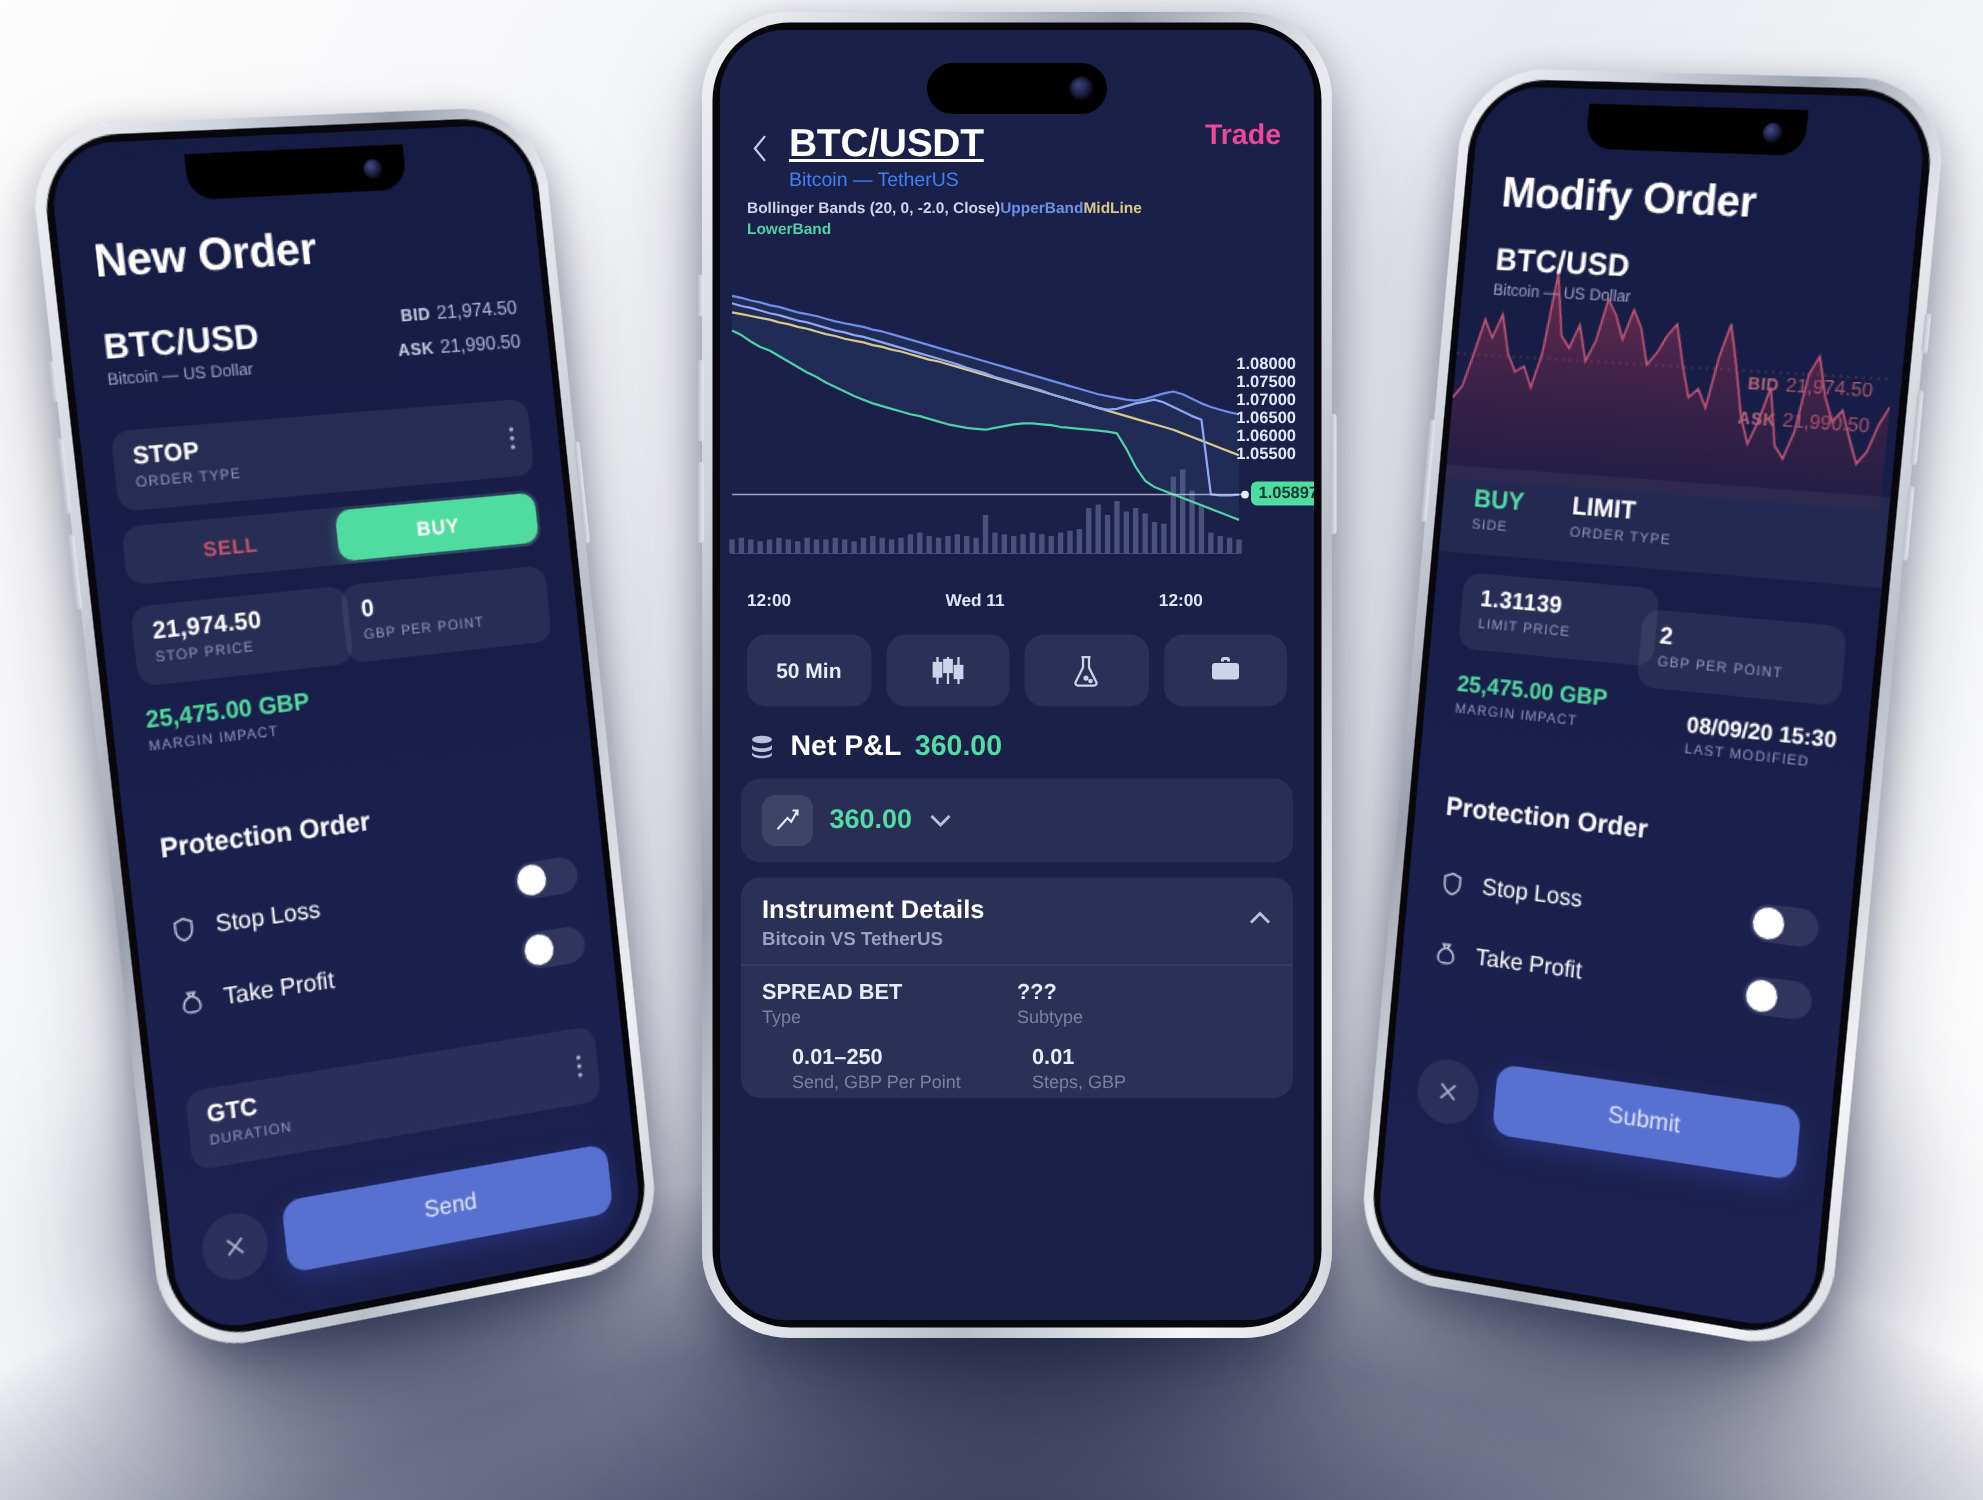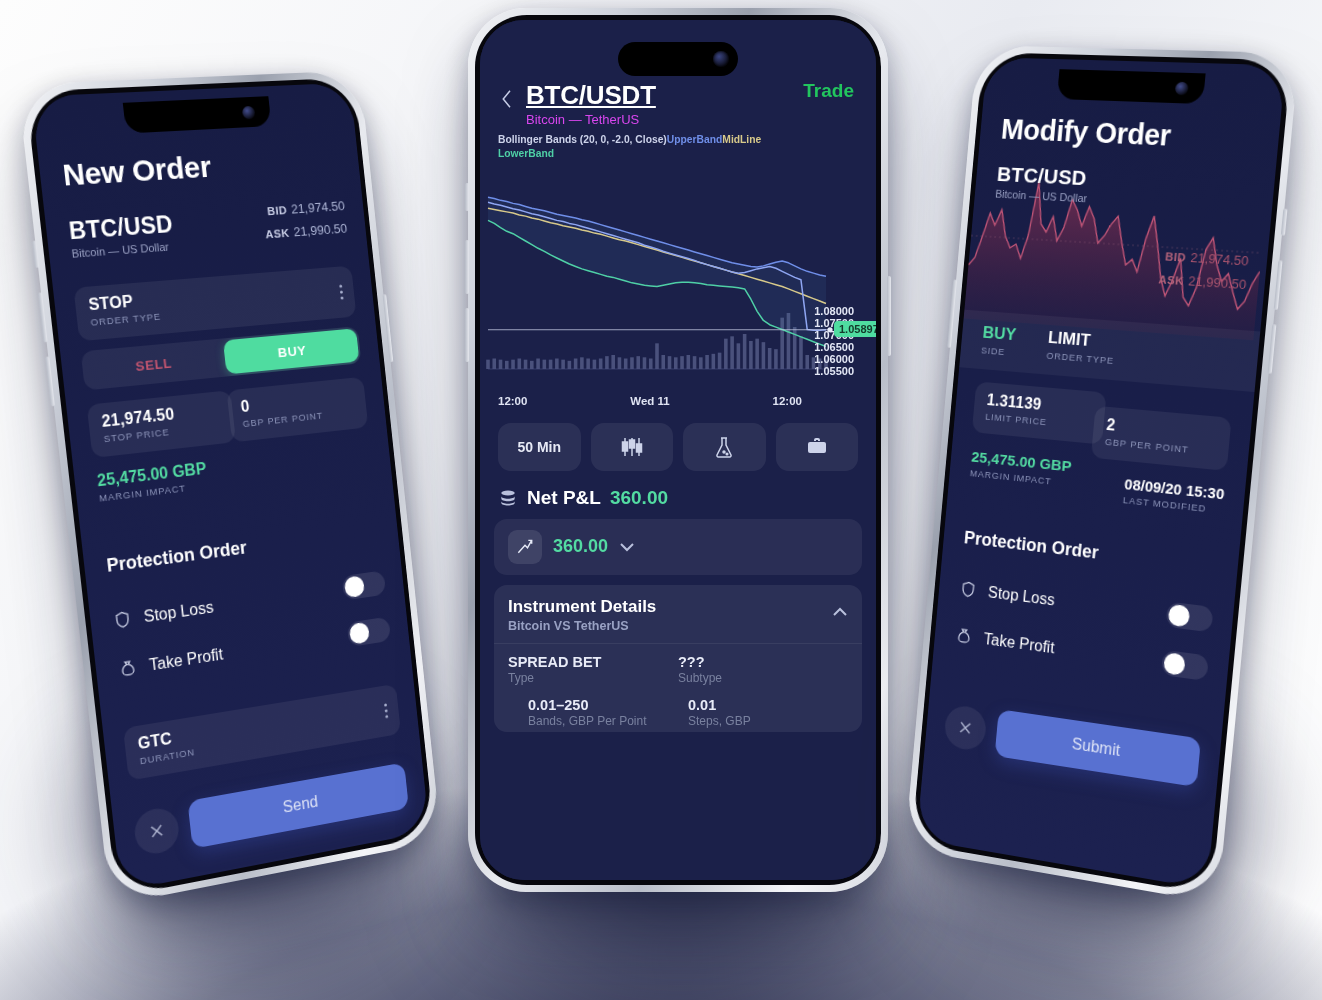--- a/index.html
+++ b/index.html
@@ -75,30 +75,30 @@
   .toggle i{position:absolute;left:2px;top:2px;width:21px;height:21px;border-radius:50%;background:#fff;}
   .ic{width:19px;height:19px;stroke:#cfd4ea;fill:none;stroke-width:1.6;}
 
   .primary-btn{flex:1;height:48px;border-radius:13px;background:#5871d1;display:flex;align-items:center;justify-content:center;
     font-size:16px;color:#dfe4f6;box-shadow:0 6px 18px rgba(60,80,180,.35);}
   .close-btn{width:44px;height:44px;border-radius:50%;background:rgba(255,255,255,.07);display:flex;align-items:center;justify-content:center;}
 
   
   .hdr{display:flex;align-items:flex-start;gap:10px;padding:60px 22px 0 18px;}
   .back{width:18px;height:30px;flex:0 0 auto;margin-top:4px;}
-  .trade-link{margin-left:auto;color:#22c55e;font-size:19px;font-weight:700;text-align:right;}
+  .trade-link{margin-left:auto;color:#ec4899;font-size:19px;font-weight:700;text-align:right;}
   .big-sym{font-size:26px;font-weight:700;letter-spacing:-.2px;text-decoration:underline;}
-  .big-sub{font-size:13px;color:#d946ef;margin-top:1px;}
+  .big-sub{font-size:13px;color:#3b82f6;margin-top:1px;}
 
   .legend{padding:6px 2px 0 18px;font-size:10.3px;font-weight:700;line-height:1.35;}
   .legend .lg-title{color:#cdd3ea;}
   .lg-u{color:#6f8ee8;} .lg-m{color:#d7c98a;} .lg-l{color:#4fd0a6;}
 
   .chartwrap{position:relative;height:248px;margin-top:2px;}
-  .yaxis{position:absolute;right:22px;top:6px;bottom:34px;width:62px;display:flex;flex-direction:column;justify-content:flex-end;align-items:flex-end;
+  .yaxis{position:absolute;right:12px;top:6px;bottom:34px;width:62px;display:flex;flex-direction:column;justify-content:center;align-items:flex-end;
     font-size:11px;color:#e3e7f5;font-weight:600;}
   .xaxis{position:absolute;left:18px;right:74px;bottom:4px;display:flex;justify-content:space-between;font-size:11.5px;font-weight:700;color:#dfe3f2;}
   .pricebadge{position:absolute;background:#4fdca0;color:#143a2b;font-size:11px;font-weight:700;border-radius:4px;padding:2px 5px;}
 
   .toolbar{display:flex;gap:10px;padding:12px 18px 0 18px;}
   .tool{flex:1;height:48px;border-radius:13px;background:rgba(255,255,255,.075);display:flex;align-items:center;justify-content:center;font-size:14px;font-weight:700;color:#e7eaf6;}
 
   .pnl-row{display:flex;align-items:center;gap:9px;padding:16px 18px 0 18px;font-size:19px;font-weight:700;}
   .rowcard{margin:10px 14px 0 14px;background:rgba(255,255,255,.065);border-radius:13px;padding:11px 14px;display:flex;align-items:center;gap:11px;}
   .sqico{width:34px;height:34px;border-radius:9px;background:rgba(255,255,255,.10);display:flex;align-items:center;justify-content:center;}
@@ -394,21 +394,21 @@
                 <div class="dk">Type</div>
               </div>
             <div>
                 <div class="dv">???</div>
                 <div class="dk">Subtype</div>
               </div>
           </div>
           <div class="detail-grid" style="padding-top:12px;padding-left:34px;">
             <div>
                 <div class="dv">0.01–250</div>
-                <div class="dk">Bands, GBP Per Point</div>
+                <div class="dk">Send, GBP Per Point</div>
               </div>
             <div>
                 <div class="dv">0.01</div>
                 <div class="dk">Steps, GBP</div>
               </div>
           </div>
         </div>
 
       </div>
     </div>

